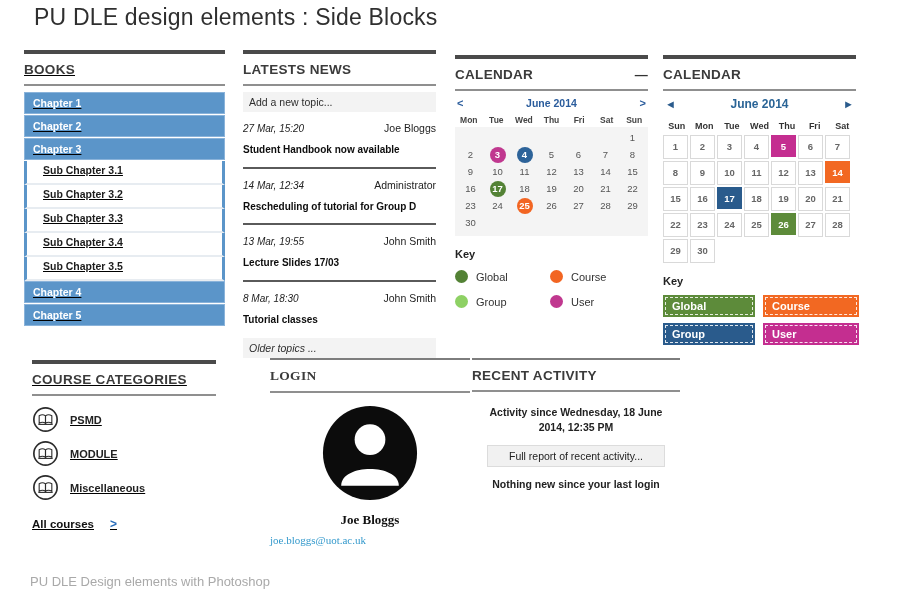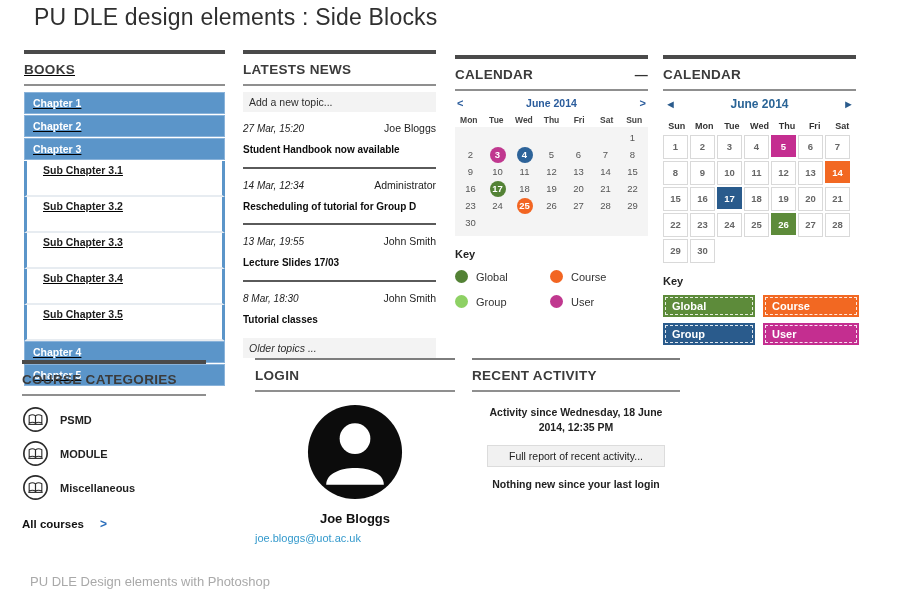--- a/index.html
+++ b/index.html
@@ -13,21 +13,21 @@
   .bhead{font-size:13.5px;font-weight:bold;color:#3b3b3b;letter-spacing:.3px;padding:8px 0 7px 0;
          border-bottom:2px solid #8f8f8f;display:flex;justify-content:space-between;align-items:center;}
   .minus{font-weight:bold;color:#333;font-size:13px;cursor:pointer;line-height:10px;}
 
   
   .books{left:24px;top:50px;width:201px;text-decoration:underline;}
   .books-list{margin-top:6px;}
   .chapter-row{background:#5b95c9;color:#fff;font-size:10.5px;font-weight:bold;
                padding:4px 6px 4px 8px;border:1px solid #8ab3da;margin-bottom:1px;cursor:pointer;}
   .sub-row{background:#fff;color:#1c1c1c;font-size:10.5px;font-weight:600;
-           padding:3px 6px 19px 16px;border-left:3px solid #5b95c9;border-right:3px solid #5b95c9;
+           padding:3px 6px 7px 16px;border-left:3px solid #5b95c9;border-right:3px solid #5b95c9;
            border-bottom:2px solid #e7ecf1;cursor:pointer;}
 
   
   .news{left:243px;top:50px;width:193px;}
   .graybar{background:#f3f3f3;color:#2e2e2e;font-size:10.5px;padding:4px 6px;margin-top:6px;cursor:pointer;}
   .news-item{padding-top:6px;}
   .news-item.sep{border-top:2px solid #5a5a5a;margin-top:2px;}
   .news-meta{display:flex;justify-content:space-between;align-items:baseline;margin-top:4px;}
   .news-date{font-style:italic;font-size:10px;color:#222;}
   .news-author{font-size:10.5px;color:#222;}
@@ -63,31 +63,31 @@
   .cal2-grid{display:grid;grid-template-columns:repeat(7,25px);gap:2px;margin-top:4px;}
   .cal2-cell{height:22px;line-height:22px;text-align:center;font-size:9.5px;font-weight:bold;color:#666;
              background:#fff;border:1px solid #d9d9d9;cursor:pointer;}
   .cal2-cell.ev{color:#fff;border:none;line-height:24px;}
   .cal2-cell.blank{background:transparent;border:none;cursor:default;}
   .key-btns{display:grid;grid-template-columns:92px 96px;column-gap:8px;row-gap:6px;margin-top:8px;}
   .key-btn{color:#fff;font-weight:bold;font-size:11px;padding:5px 0 5px 9px;cursor:pointer;
            outline:1px dashed rgba(255,255,255,.85);outline-offset:-3px;}
 
   
-  .categories{left:22px;top:360px;width:184px;}
+  .categories{left:32px;top:360px;width:184px;text-decoration:underline;}
   .cat-list{margin-top:10px;}
   .cat-row{display:flex;align-items:center;gap:11px;margin:7px 0;cursor:pointer;}
   .cat-icon{width:27px;height:27px;display:inline-block;}
   .cat-icon svg{width:27px;height:27px;display:block;}
   .cat-label{font-size:11px;font-weight:bold;color:#222;}
   .all-courses{margin-top:16px;font-size:11.5px;font-weight:bold;color:#111;display:flex;align-items:center;cursor:pointer;}
   .all-courses .chev{color:#2a6ebb;font-weight:bold;margin-left:16px;font-size:12px;}
 
   
-  .login{left:255px;top:358px;width:200px;}
+  .login{left:270px;top:358px;width:200px;font-family:Liberation Serif, serif;}
   .avatar-wrap{text-align:center;margin-top:12px;}
   .login-name{text-align:center;font-weight:bold;font-size:13px;color:#111;margin-top:7px;}
   .login-email{text-align:left;font-size:11px;color:#3399cc;margin-top:6px;cursor:pointer;}
 
   
   .recent{left:472px;top:358px;width:208px;}
   .since{font-size:10.5px;font-weight:600;color:#222;text-align:center;width:176px;margin:13px auto 0;line-height:1.45;}
   .report-btn{background:#f1f1f1;border:1px solid #dcdcdc;font-size:10.5px;color:#222;text-align:center;
               width:176px;margin:10px auto 0;padding:4px 0;cursor:pointer;}
   .nothing{font-size:10.5px;font-weight:600;color:#222;text-align:center;margin-top:11px;}

